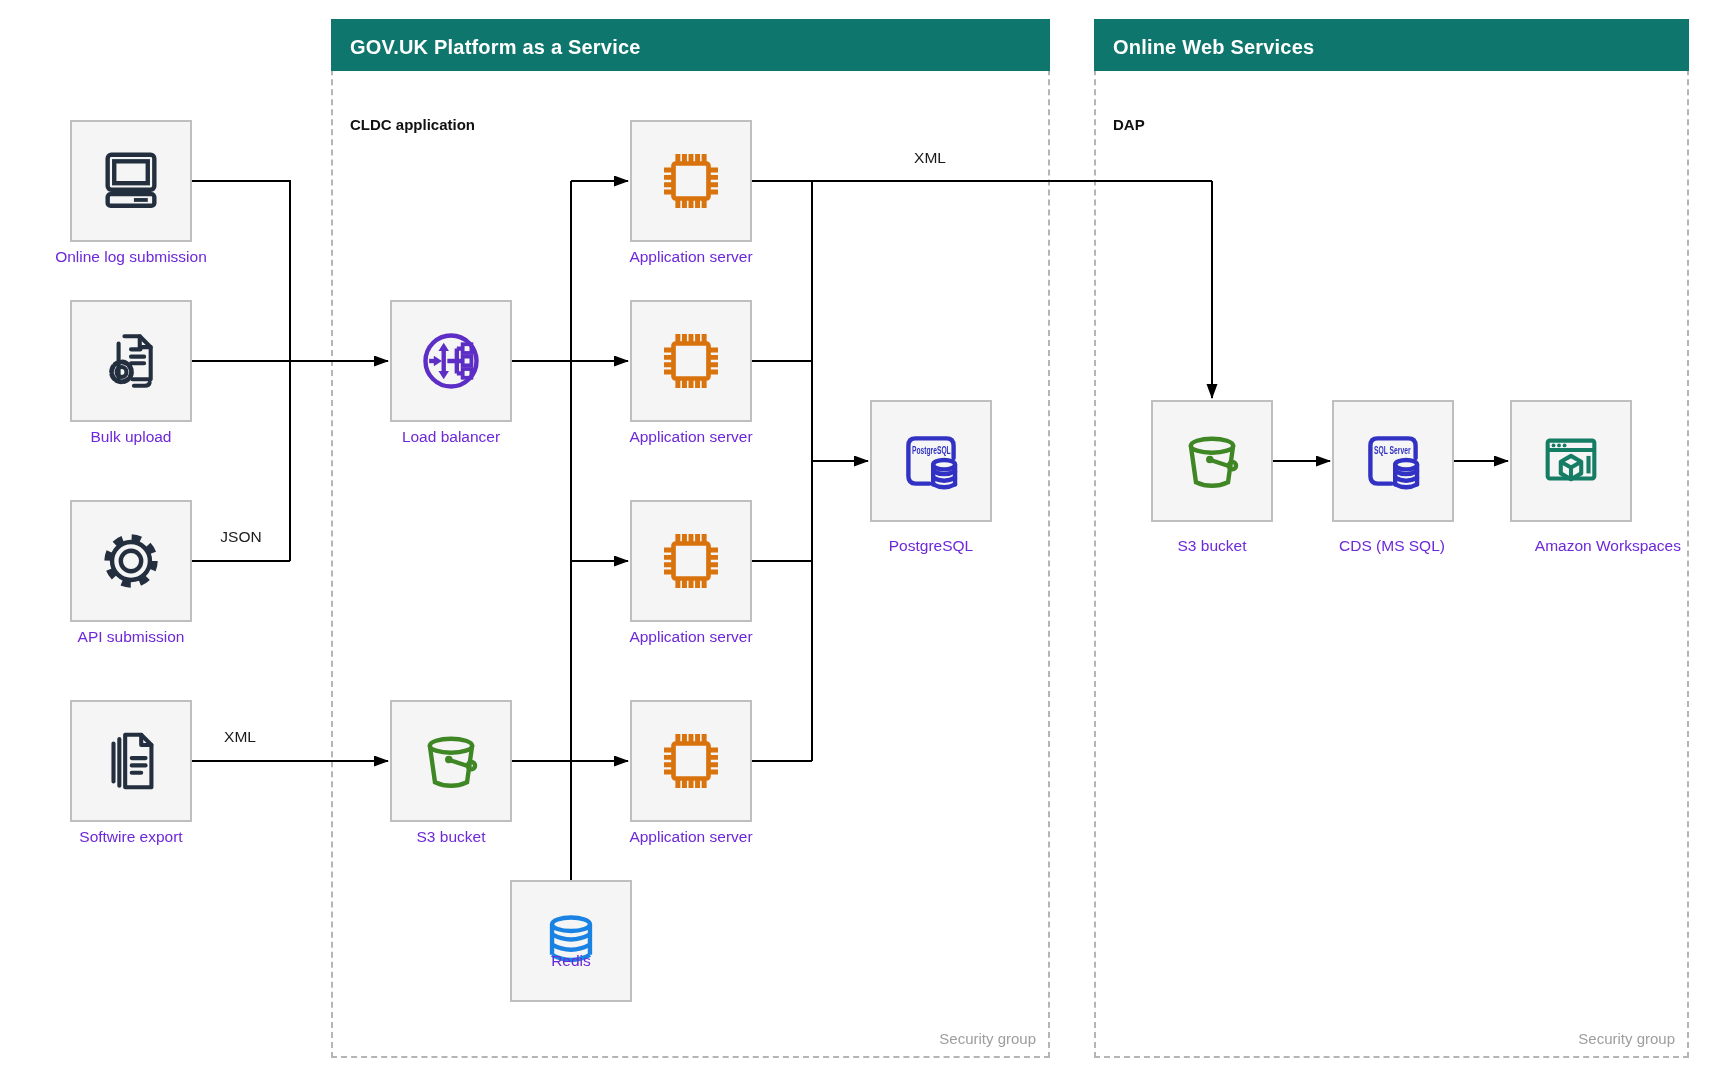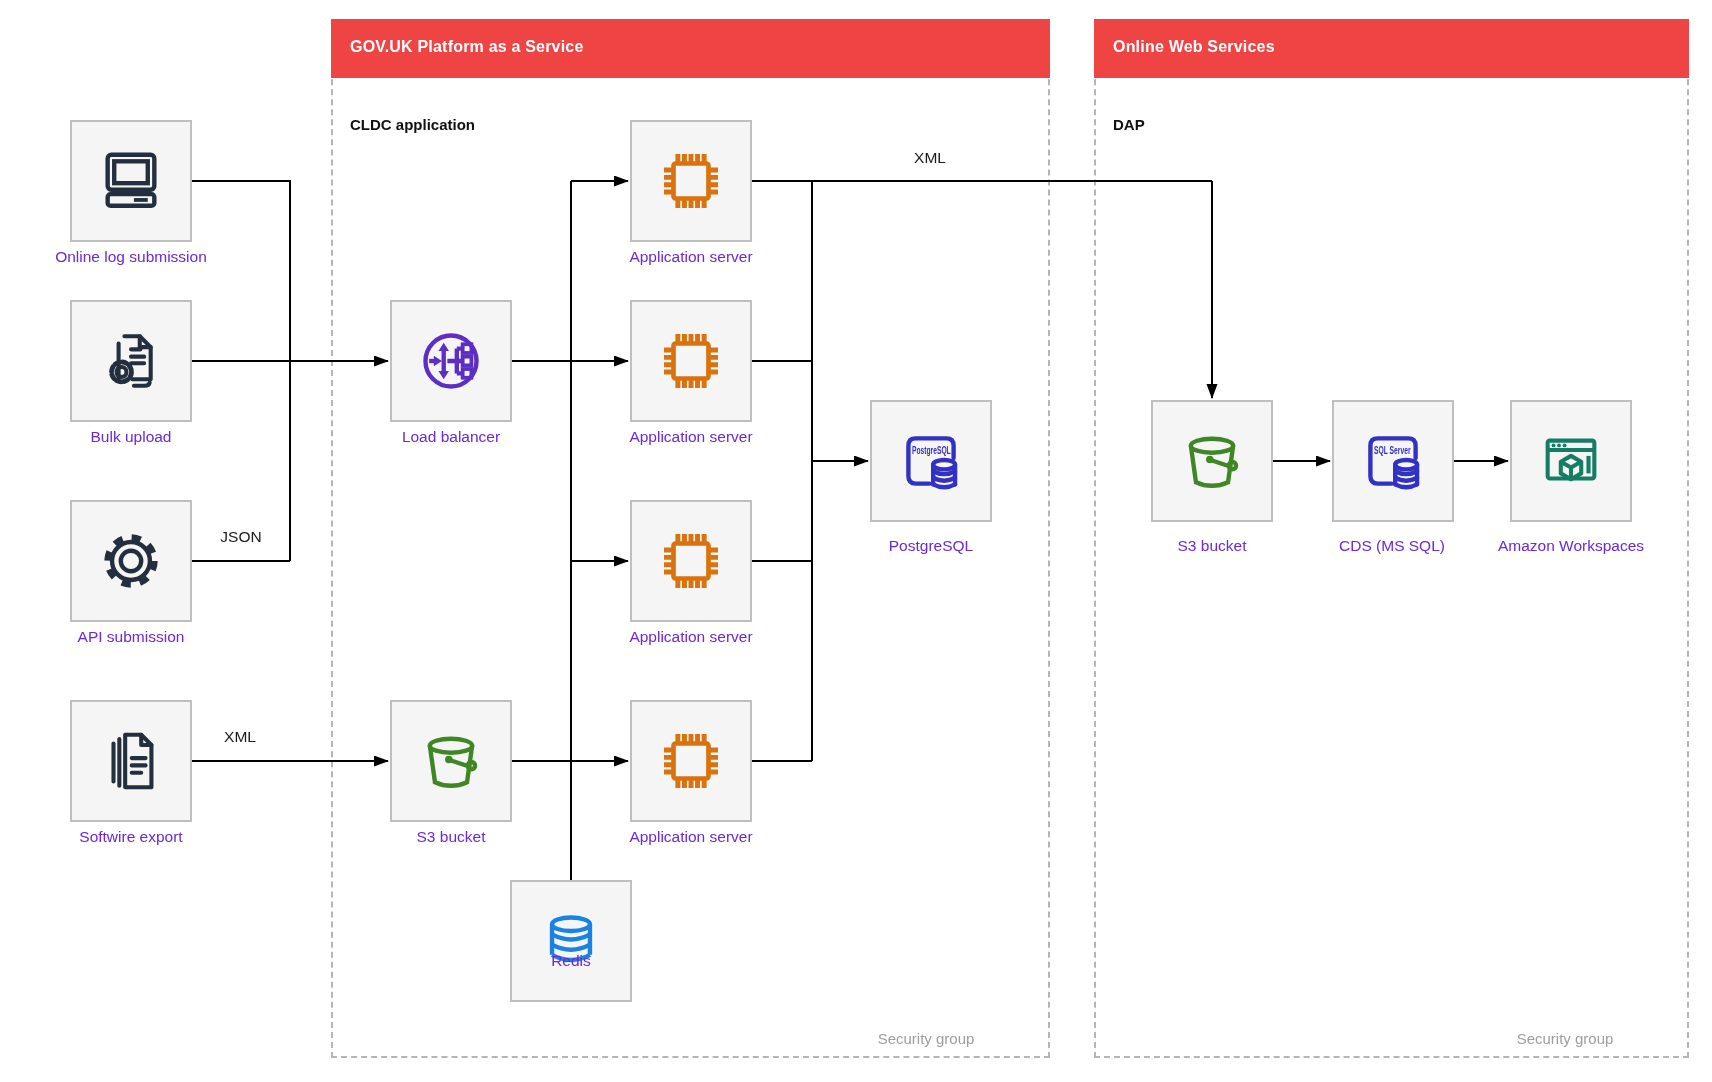--- a/index.html
+++ b/index.html
@@ -1,25 +1,25 @@
 <!DOCTYPE html>
 <html><head>
 <meta charset="utf-8">
 <style>
   * { margin:0; padding:0; box-sizing:border-box; }
   html,body { width:1712px; height:1082px; background:#ffffff; overflow:hidden;
               font-family:"Liberation Sans", sans-serif; }
   #canvas { position:relative; width:1712px; height:1082px; background:#ffffff; }
 
   .container-box { position:absolute; border:2px dashed #b5b5b5; background:transparent; }
-  .container-header { position:absolute; top:-2px; left:-2px; width:calc(100% + 4px); height:59px;
-                      background:#ef4444; color:#ffffff; font-weight:bold; font-size:16px;
+  .container-header { position:absolute; top:-2px; left:-2px; width:calc(100% + 4px); height:52px;
+                      background:#0f766e; color:#ffffff; font-weight:bold; font-size:20px;
                       line-height:56px; padding-left:19px; letter-spacing:.2px; }
   .container-sublabel { position:absolute; font-weight:bold; font-size:15px; color:#111111;margin-top:28px; }
-  .container-footer { position:absolute; font-size:15px; color:#9e9e9e; text-align:center; width:220px; }
+  .container-footer { position:absolute; font-size:15px; color:#9e9e9e; text-align:right; width:220px; }
 
   .node { position:absolute; width:122px; height:122px; background:#f5f5f5;
           border:2px solid #bfbfbf; display:flex; align-items:center; justify-content:center; }
   .node svg { display:block; }
   .nlabel { position:absolute; width:220px; text-align:center; font-size:15.5px; color:#6d28d9; }
 
   .edge-label { position:absolute; font-size:15.5px; color:#1a1a1a; width:90px; text-align:center; }
 
   #edges { position:absolute; left:0; top:0; }
 </style>
@@ -277,15 +277,15 @@
         <path d="M24 20.5 L31 24.5 V32.5 L24 36.5 L17 32.5 V24.5 Z"></path>
         <path d="M17 24.5 L24 28.5 L31 24.5 M24 28.5 V36.5"></path>
       </g>
       <g fill="#147d64">
         <circle cx="12" cy="13.3" r="1.3"></circle>
         <circle cx="15.8" cy="13.3" r="1.3"></circle>
         <circle cx="19.6" cy="13.3" r="1.3"></circle>
       </g>
     </svg>
   </div>
-  <div class="nlabel" style="left:1461px; top:537px;">Amazon Workspaces</div>
+  <div class="nlabel" style="left:1461px; top:537px;text-align:right;">Amazon Workspaces</div>
 
 </div>
 
 </body></html>

